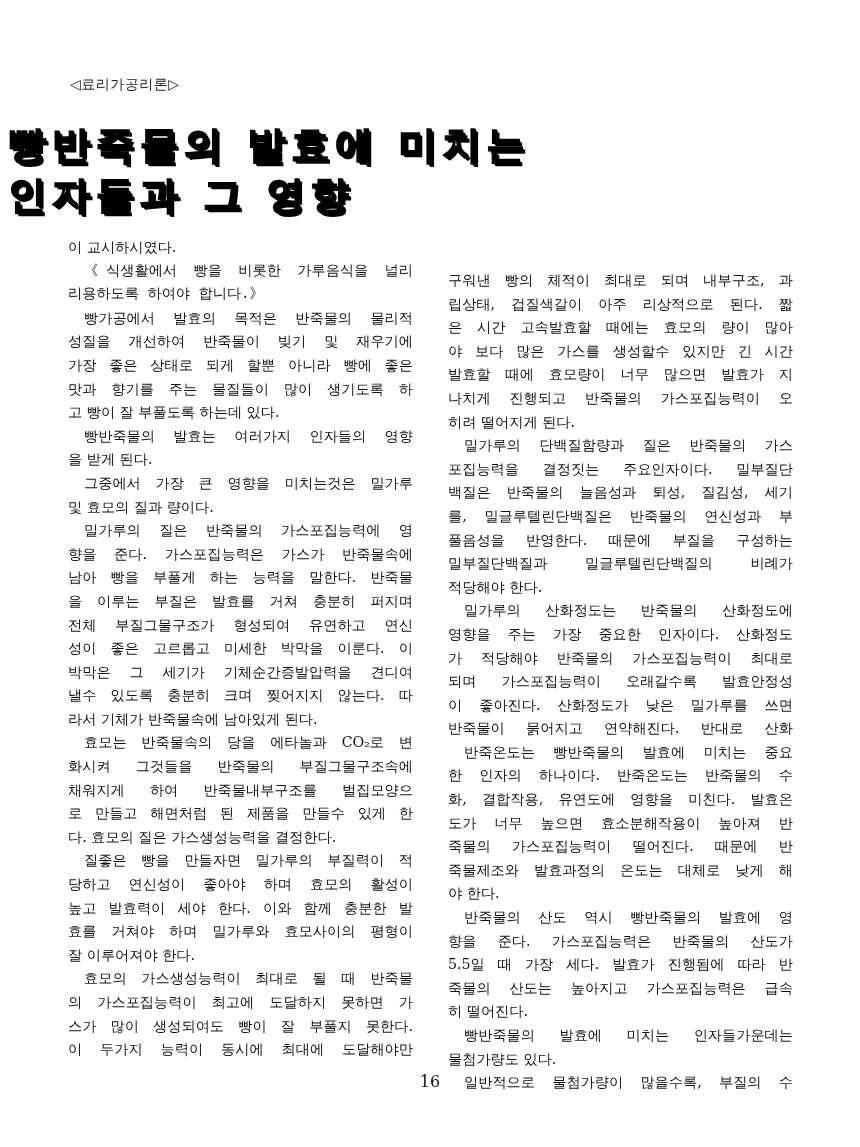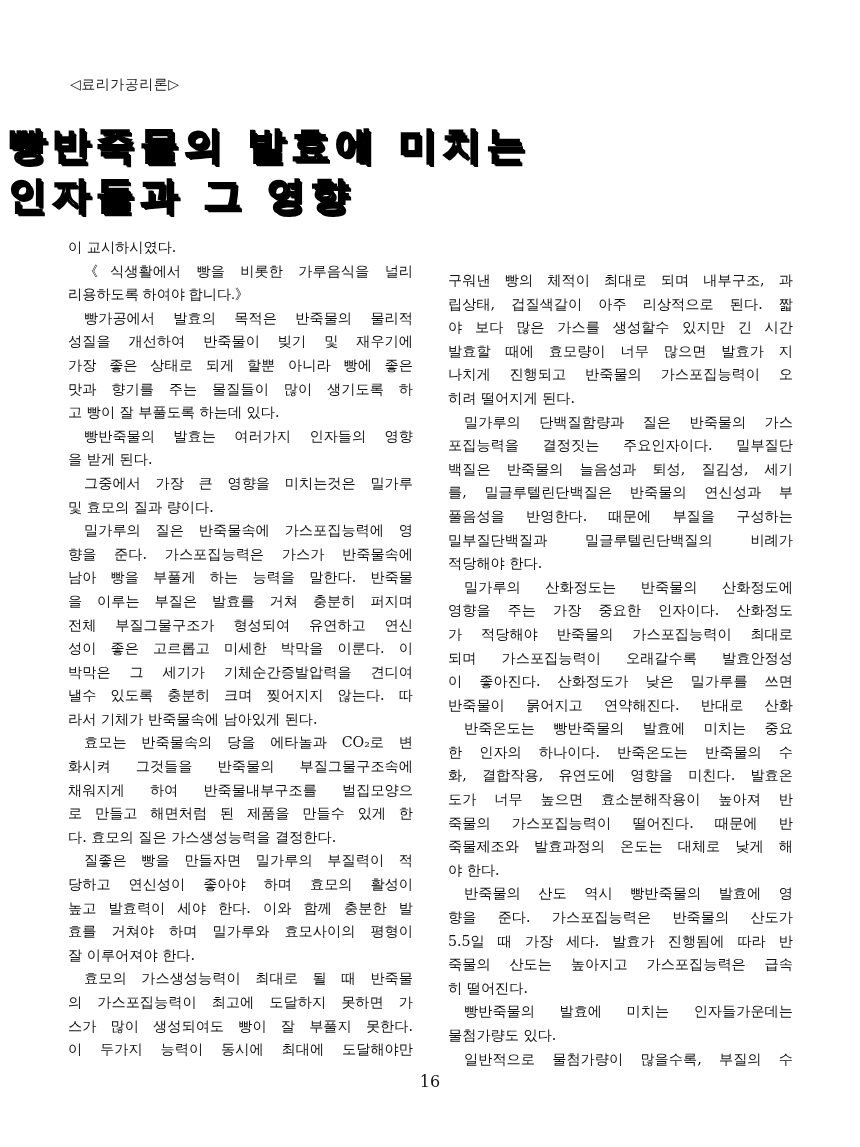--- a/index.html
+++ b/index.html
@@ -13,21 +13,21 @@
              -webkit-text-stroke: 1.6px #000;
              text-shadow: 3px 3px 0 #000, 2px 2px 0 #000; }
     .title.l1 { top: 120px; }
     .title.l2 { top: 170px; }
     .col { position: absolute; top: 236px; width: 345px; font-size: 14.2px; line-height: 23.6px; }
     .col.left { left: 68px; }
     .col.right { left: 448px; margin-top: 33px; }
     .line { white-space: nowrap; display: block; text-align: justify; text-align-last: justify; height: 23.6px; overflow: visible; }
     .line.last { text-align-last: left; }
     .line.indent { padding-left: 16px; }
-    .quote { font-family: Liberation Serif, serif; }
+    .quote { font-family: Liberation Mono, monospace; }
     .bold { font-weight: bold; }
     .page-num { position: absolute; left: 0; width: 860px; top: 1072px; text-align: center; font-size: 16px; }
   </style>
 </head>
 <body>
 
 <div class="section-label">◁료리가공리론▷</div>
 
 <div class="title l1">빵반죽물의 발효에 미치는</div>
 <div class="title l2">인자들과 그 영향</div>
@@ -38,21 +38,21 @@
     <span class="line last quote">리용하도록 하여야 합니다.》</span>
     <span class="line indent">빵가공에서 발효의 목적은 반죽물의 물리적</span>
     <span class="line">성질을 개선하여 반죽물이 빚기 및 재우기에</span>
     <span class="line">가장 좋은 상태로 되게 할뿐 아니라 빵에 좋은</span>
     <span class="line">맛과 향기를 주는 물질들이 많이 생기도록 하</span>
     <span class="line last">고 빵이 잘 부풀도록 하는데 있다.</span>
     <span class="line indent">빵반죽물의 발효는 여러가지 인자들의 영향</span>
     <span class="line last">을 받게 된다.</span>
     <span class="line indent">그중에서 가장 큰 영향을 미치는것은 밀가루</span>
     <span class="line last">및 효모의 질과 량이다.</span>
-    <span class="line indent">밀가루의 질은 반죽물속에 가스포집능력에 영</span>
+    <span class="line indent">밀가루의 질은 반죽물의 가스포집능력에 영</span>
     <span class="line">향을 준다. 가스포집능력은 가스가 반죽물속에</span>
     <span class="line">남아 빵을 부풀게 하는 능력을 말한다. 반죽물</span>
     <span class="line">을 이루는 부질은 발효를 거쳐 충분히 퍼지며</span>
     <span class="line">전체 부질그물구조가 형성되여 유연하고 연신</span>
     <span class="line">성이 좋은 고르롭고 미세한 박막을 이룬다. 이</span>
     <span class="line">박막은 그 세기가 기체순간증발압력을 견디여</span>
     <span class="line">낼수 있도록 충분히 크며 찢어지지 않는다. 따</span>
     <span class="line last">라서 기체가 반죽물속에 남아있게 된다.</span>
     <span class="line indent">효모는 반죽물속의 당을 에타놀과 CO₂로 변</span>
     <span class="line">화시켜 그것들을 반죽물의 부질그물구조속에</span>
@@ -65,20 +65,21 @@
     <span class="line">효를 거쳐야 하며 밀가루와 효모사이의 평형이</span>
     <span class="line last">잘 이루어져야 한다.</span>
     <span class="line indent">효모의 가스생성능력이 최대로 될 때 반죽물</span>
     <span class="line">의 가스포집능력이 최고에 도달하지 못하면 가</span>
     <span class="line">스가 많이 생성되여도 빵이 잘 부풀지 못한다.</span>
     <span class="line">이 두가지 능력이 동시에 최대에 도달해야만</span>
   </div>
 <div class="col right" id="col-right">
     <span class="line">구워낸 빵의 체적이 최대로 되며 내부구조, 과</span>
     <span class="line">립상태, 겁질색갈이 아주 리상적으로 된다. 짧</span>
+    <span class="line">은 시간 고속발효할 때에는 효모의 량이 많아</span>
     <span class="line">야 보다 많은 가스를 생성할수 있지만 긴 시간</span>
     <span class="line">발효할 때에 효모량이 너무 많으면 발효가 지</span>
     <span class="line">나치게 진행되고 반죽물의 가스포집능력이 오</span>
     <span class="line last">히려 떨어지게 된다.</span>
     <span class="line indent">밀가루의 단백질함량과 질은 반죽물의 가스</span>
     <span class="line">포집능력을 결정짓는 주요인자이다. 밀부질단</span>
     <span class="line">백질은 반죽물의 늘음성과 퇴성, 질김성, 세기</span>
     <span class="line">를, 밀글루텔린단백질은 반죽물의 연신성과 부</span>
     <span class="line">풀음성을 반영한다. 때문에 부질을 구성하는</span>
     <span class="line">밀부질단백질과 밀글루텔린단백질의 비례가</span>

